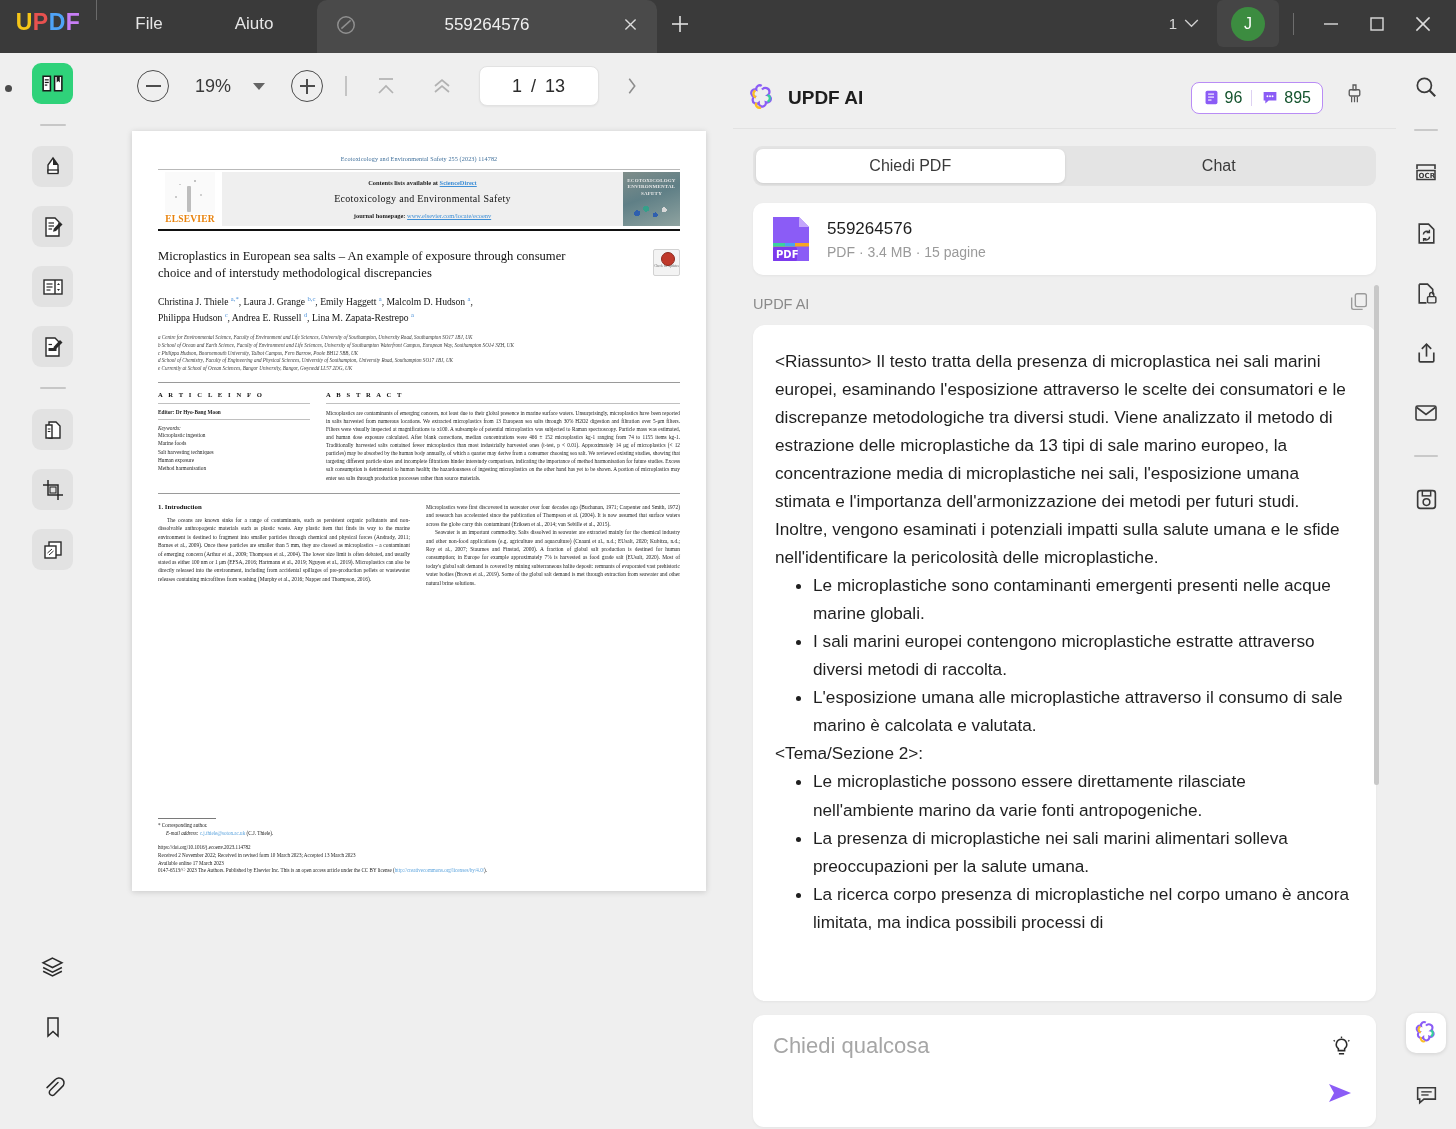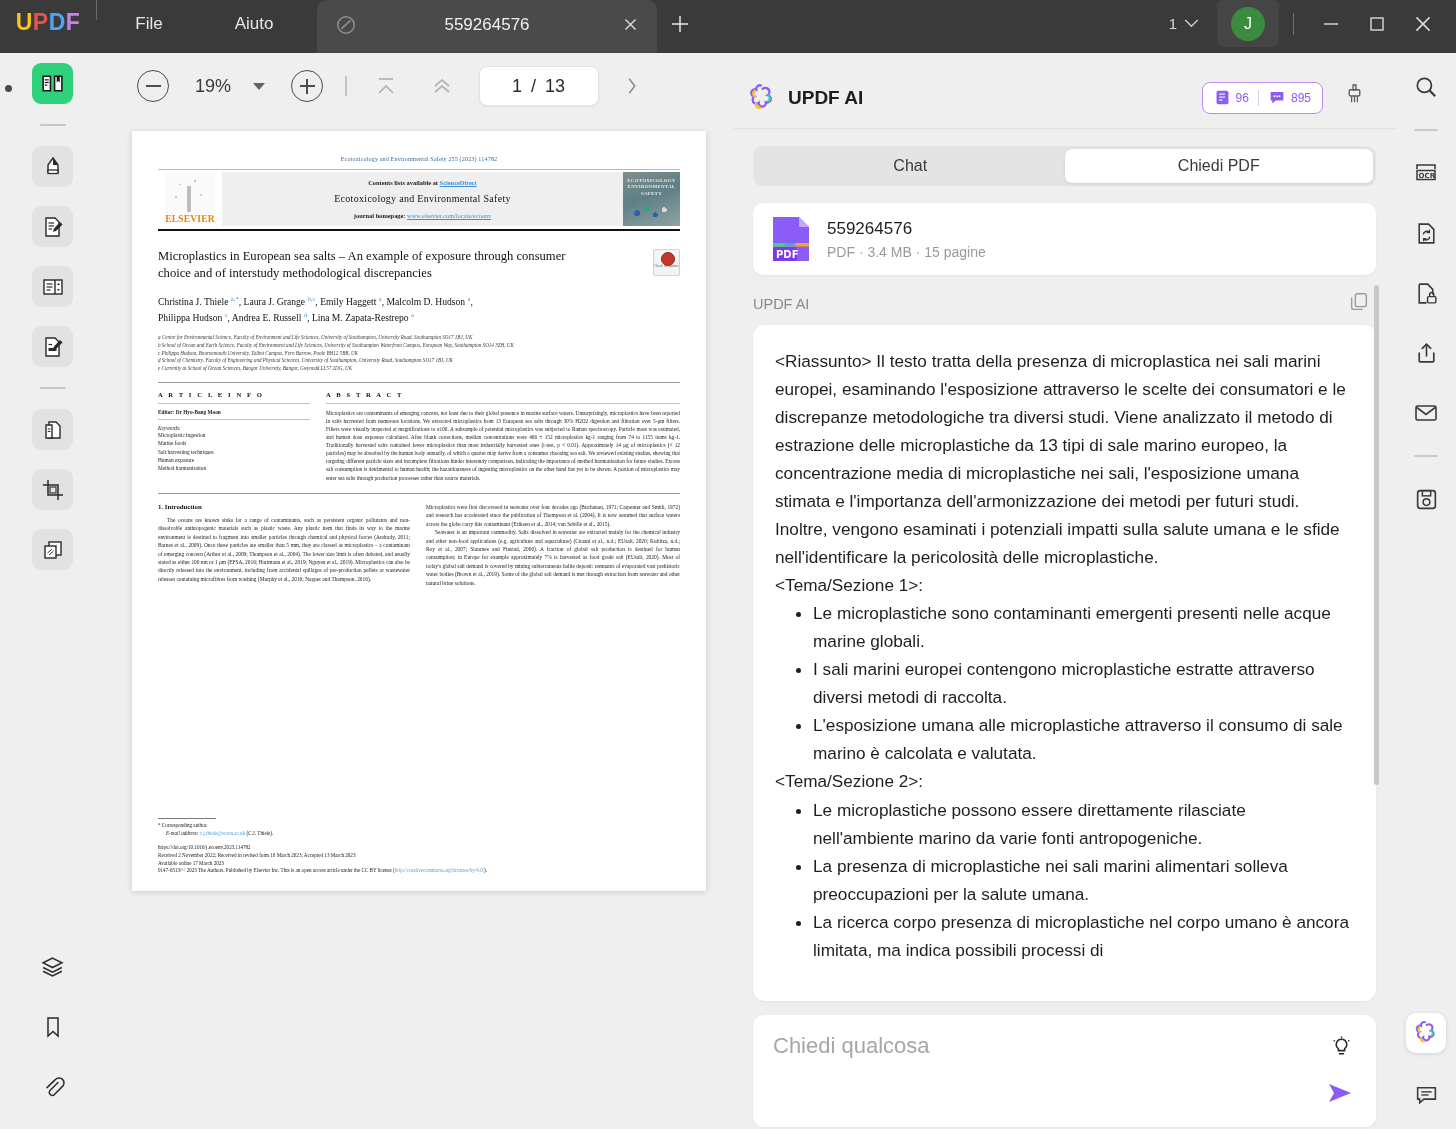--- a/index.html
+++ b/index.html
@@ -288,21 +288,21 @@
     border-bottom: 1px solid #e2e2e2;
   }
   .ai-logo { width: 30px; height: 30px; margin-right: 11px; }
   .ai-title { font-size: 19px; font-weight: bold; color: #1e1e1e; }
   .ai-credits {
     margin-left: auto; height: 32px; border: 1.5px solid #b98cf5;
     border-radius: 8px; display: flex; align-items: center; padding: 0 11px;
     gap: 9px; background: #fff;
   }
   .cred-item { display: flex; align-items: center; gap: 5px; }
-  .cred-num { font-size: 12px; color: #8b5cf6; }
+  .cred-num { font-size: 16px; color: #14532d; }
   .cred-sep { width: 1px; height: 16px; background: #ddd1f2; }
   .ai-clean { margin-left: 20px; color: #5a5a5a; }
 
   .ai-tabs {
     margin: 17px 20px 0 20px; height: 40px; background: #e4e4e4;
     border-radius: 9px; display: flex; padding: 3px;
   }
   .ai-tab {
     flex: 1; border-radius: 7px; display: flex; align-items: center;
     justify-content: center; font-size: 16px; color: #3a3a3a;
@@ -687,22 +687,22 @@
           <path d="M10.5 2h3v5h-3z" fill="none" stroke="#5a5a5a" stroke-width="1.4"></path>
           <rect x="6.5" y="7" width="11" height="6.5" rx="1.2" fill="none" stroke="#5a5a5a" stroke-width="1.4"></rect>
           <line x1="9" y1="14" x2="9" y2="20" stroke="#5a5a5a" stroke-width="1.3"></line>
           <line x1="12" y1="14" x2="12" y2="20" stroke="#5a5a5a" stroke-width="1.3"></line>
           <line x1="15" y1="14" x2="15" y2="20" stroke="#5a5a5a" stroke-width="1.3"></line>
         </svg>
       </div>
     </div>
 
     <div class="ai-tabs">
+      <div class="ai-tab active">Chiedi PDF</div>
       <div class="ai-tab">Chat</div>
-      <div class="ai-tab active">Chiedi PDF</div>
     </div>
 
     <div class="doc-card">
       <svg class="pdf-icon" viewBox="0 0 40 46">
         <path d="M2 1h26l10 10v34H2z" fill="#8b5cf6"></path>
         <path d="M28 1l10 10H28z" fill="#c4a6fb"></path>
         <rect x="2" y="27" width="36" height="3.5" fill="#f5a623"></rect>
         <rect x="2" y="27" width="12" height="3.5" fill="#3ad29f"></rect>
         <rect x="14" y="27" width="10" height="3.5" fill="#4aa3f0"></rect>
         <rect x="2" y="31" width="24" height="14" rx="1.5" fill="#7c3aed"></rect>
@@ -720,21 +720,20 @@
         <svg width="22" height="22" viewBox="0 0 24 24">
           <rect x="8" y="3" width="12" height="14" rx="2" fill="none" stroke="#9b9b9b" stroke-width="1.5"></rect>
           <path d="M16 20H6a2 2 0 01-2-2V7" fill="none" stroke="#9b9b9b" stroke-width="1.5"></path>
         </svg>
       </span>
     </div>
 
     <div class="ai-bubble-wrap">
       <div class="ai-bubble">
         <p><span>&lt;Riassunto&gt;</span><span> Il testo tratta della presenza di microplastica nei sali marini europei, esaminando l'esposizione attraverso le scelte dei consumatori e le discrepanze metodologiche tra diversi studi. Viene analizzato il metodo di estrazione delle microplastiche da 13 tipi di sale marino europeo, la concentrazione media di microplastiche nei sali, l'esposizione umana stimata e l'importanza dell'armonizzazione dei metodi per futuri studi. Inoltre, vengono esaminati i potenziali impatti sulla salute umana e le sfide nell'identificare la pericolosità delle microplastiche.</span></p>
-        <p>&lt;Tema/Sezione 1&gt;:</p>
         <ul>
           <li>Le microplastiche sono contaminanti emergenti presenti nelle acque marine globali.</li>
           <li>I sali marini europei contengono microplastiche estratte attraverso diversi metodi di raccolta.</li>
           <li>L'esposizione umana alle microplastiche attraverso il consumo di sale marino è calcolata e valutata.</li>
         </ul>
         <p>&lt;Tema/Sezione 2&gt;:</p>
         <ul>
           <li>Le microplastiche possono essere direttamente rilasciate nell'ambiente marino da varie fonti antropogeniche.</li>
           <li>La presenza di microplastiche nei sali marini alimentari solleva preoccupazioni per la salute umana.</li>
           <li>La ricerca corpo presenza di microplastiche nel corpo umano è ancora limitata, ma indica possibili processi di</li>

